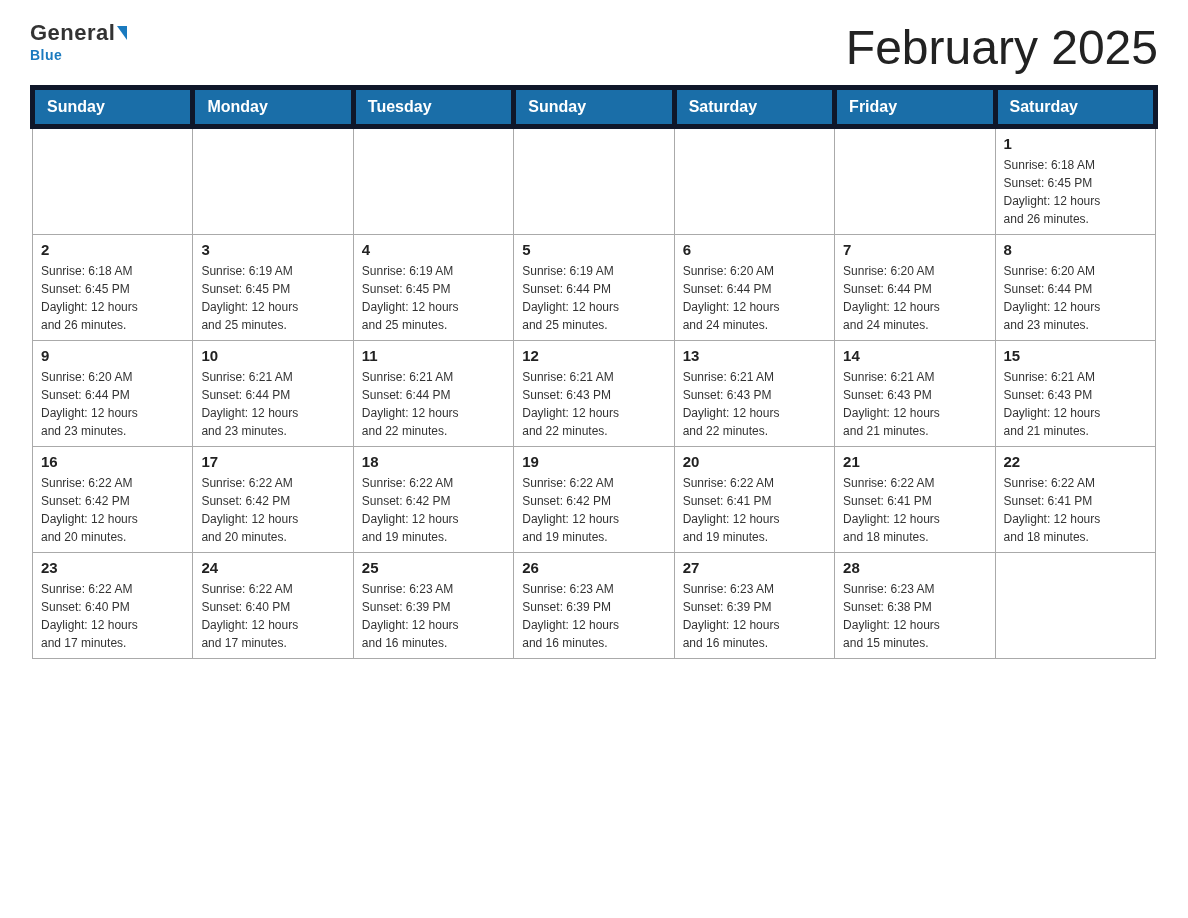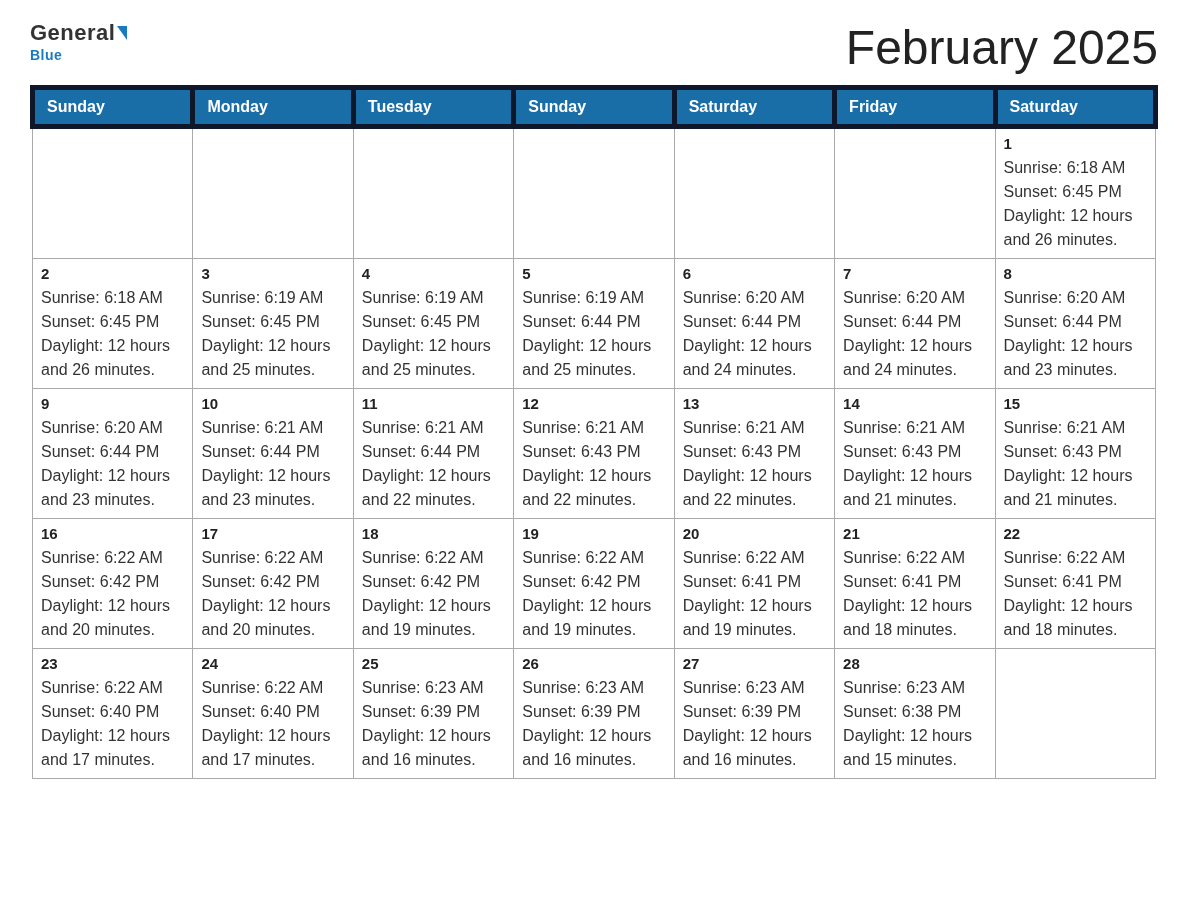--- a/index.html
+++ b/index.html
@@ -85,21 +85,21 @@
     .calendar tbody tr td.empty {
       background: #fff;
     }
     .day-number {
       font-size: 15px;
       font-weight: bold;
       color: #222;
       margin-bottom: 4px;
     }
     .day-info {
-      font-size: 16px;
+      font-size: 12px;
       color: #333;
       line-height: 1.5;
     }
     .row-top td {
       border-top: 2px solid #1a6ea8;
     }
   </style>
 </head>
 <body>
 

